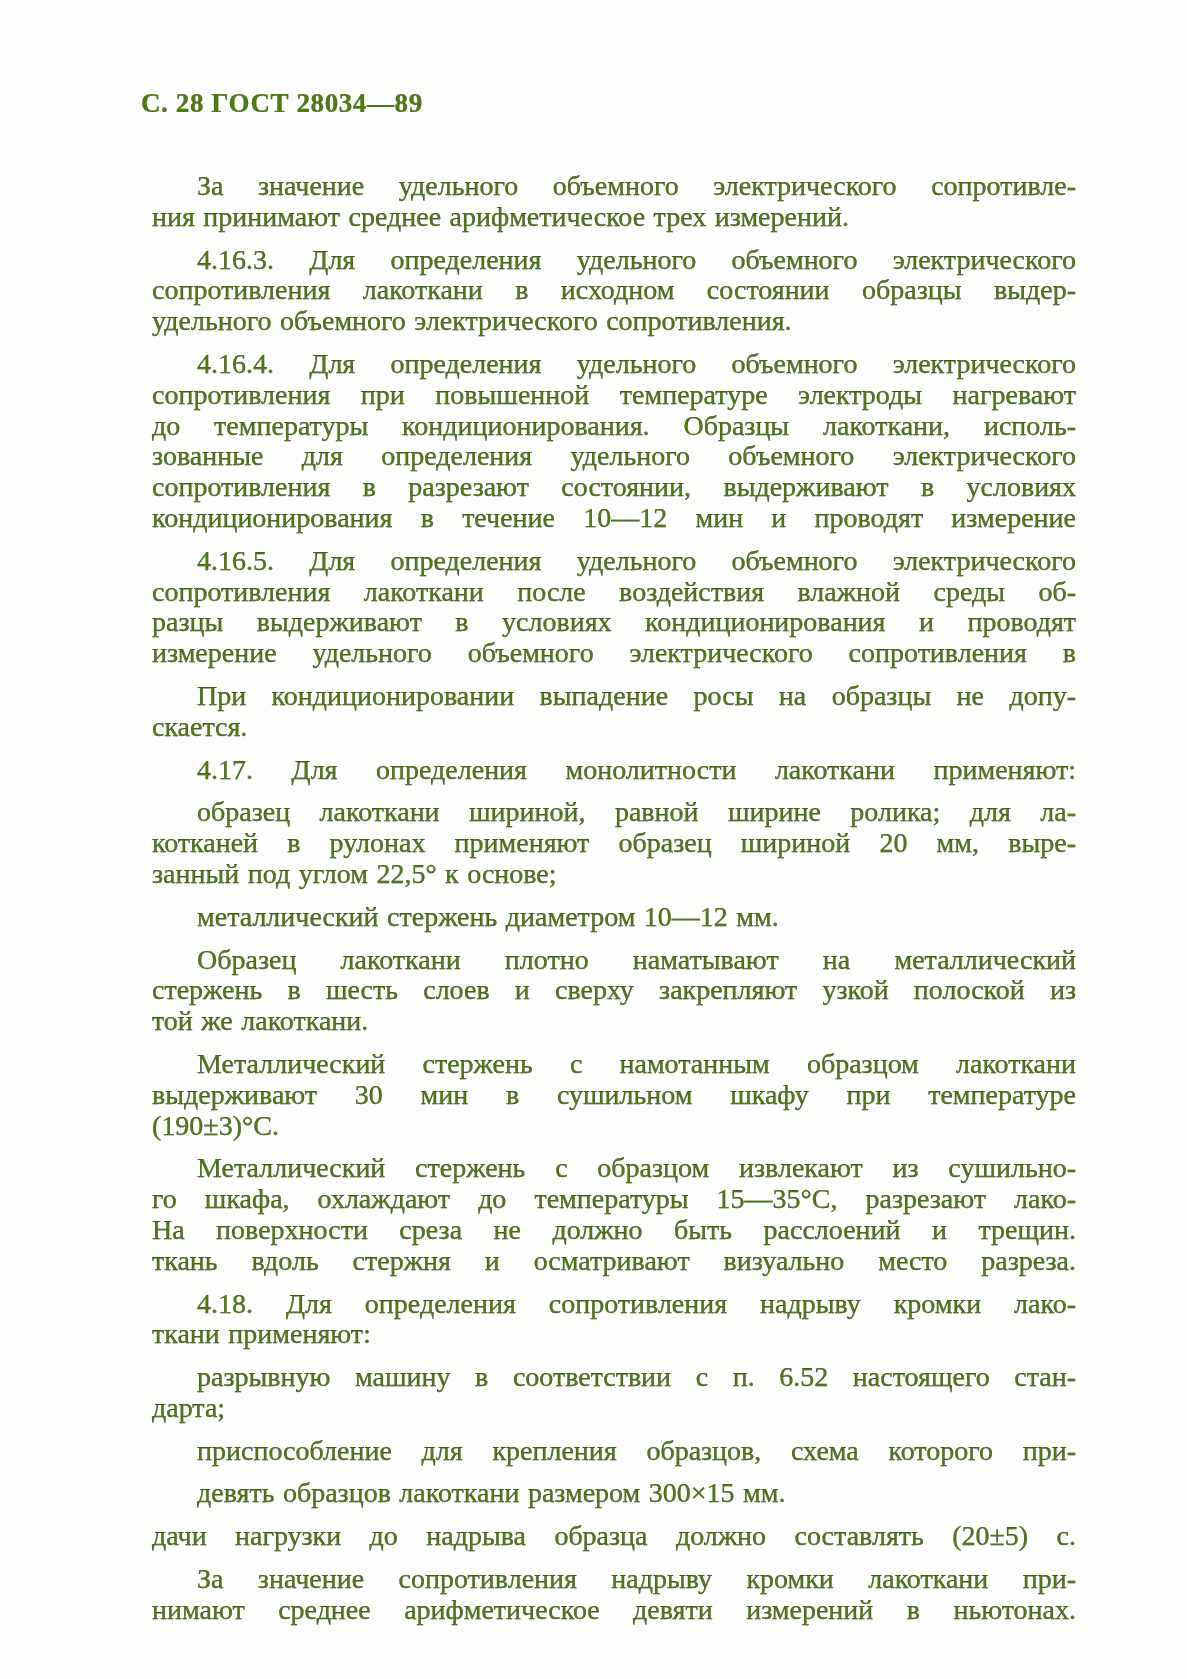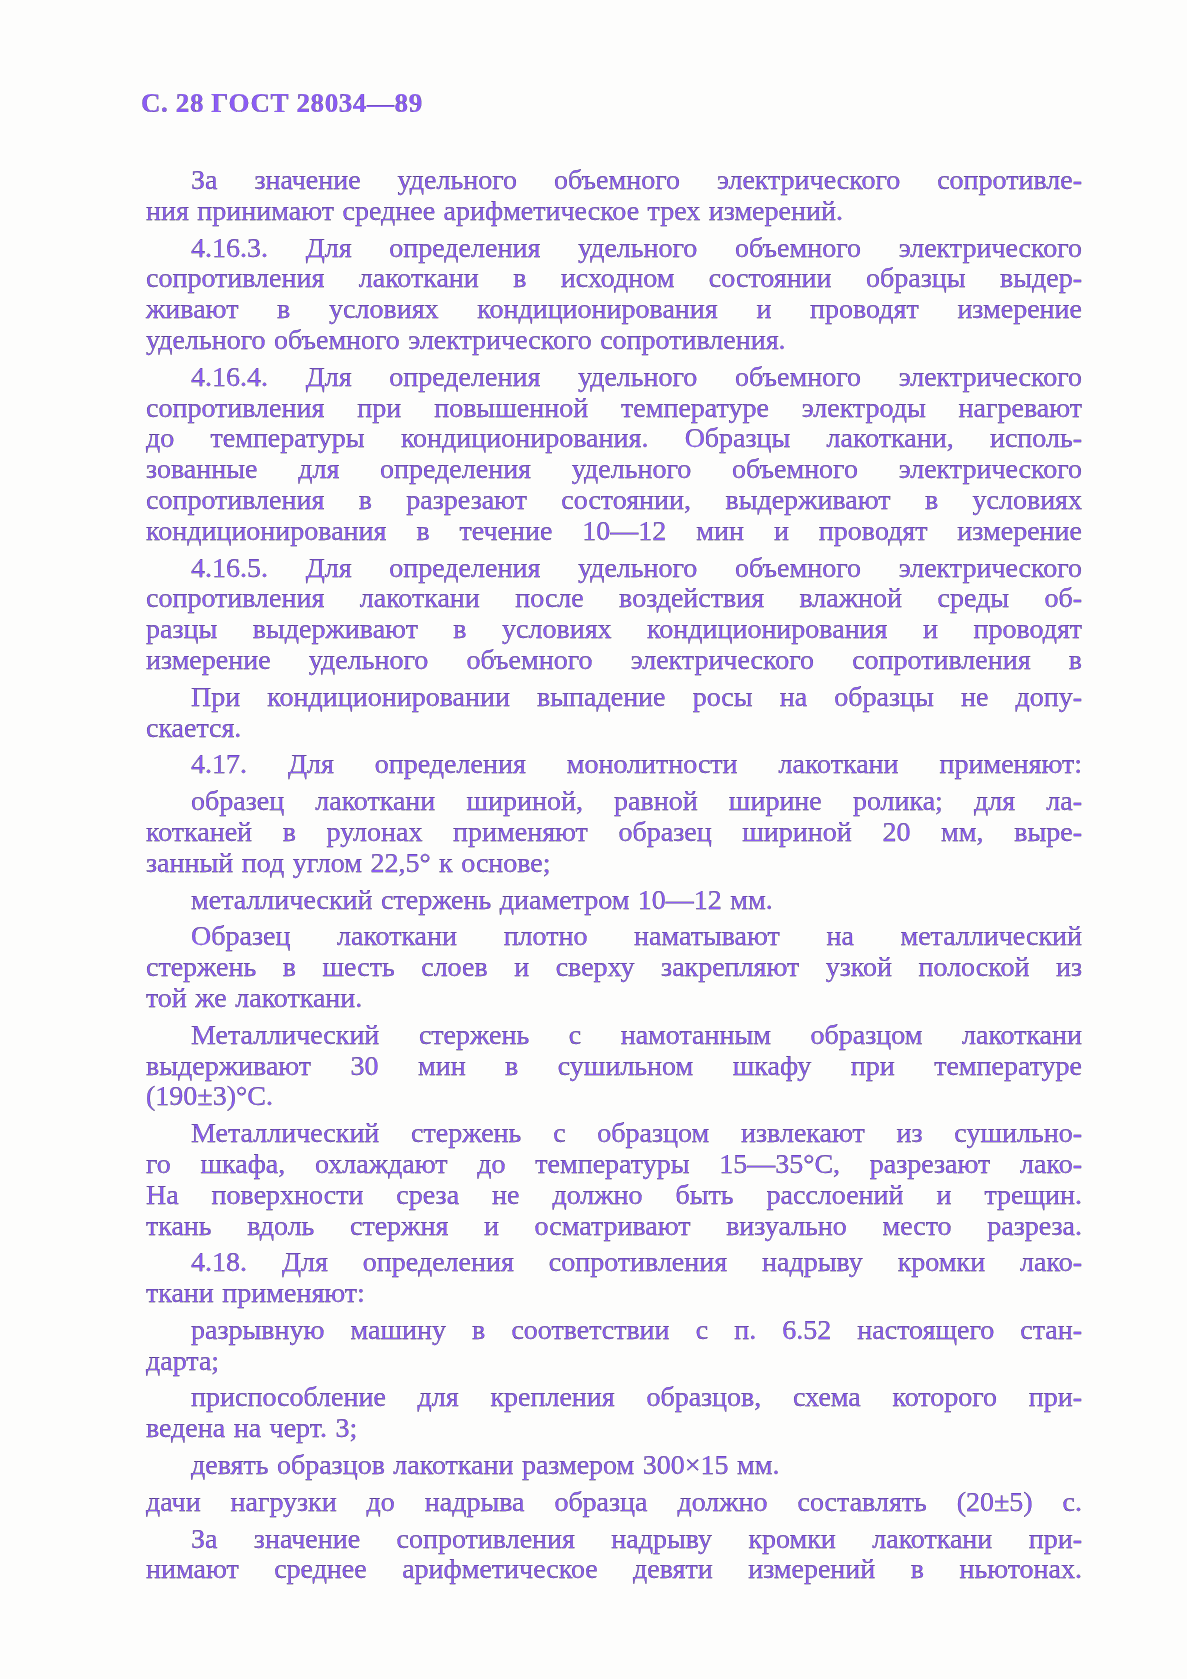--- a/index.html
+++ b/index.html
@@ -5,21 +5,21 @@
   html, body {
     margin: 0;
     padding: 0;
     background: #ffffff;
   }
   .page {
     position: relative;
     width: 1187px;
     height: 1679px;
     background: #fdfdfc;
-    color: #8b5cf6;
+    color: #4d7c0f;
     font-family: "Liberation Serif", "DejaVu Serif", serif;
     overflow: hidden;
   }
   .page-header {
     position: absolute;
     left: 141px;
     top: 88px;
     font-size: 27px;
     font-weight: bold;
     letter-spacing: 0.6px;
@@ -29,21 +29,21 @@
   .text-column {
     position: absolute;
     left: 140px;
     top: 159px;
     width: 948px;
     font-size: 28px;
     line-height: 30.8px;
     word-spacing: 1.5px;
     -webkit-text-stroke: 0.25px #1b1b1b;
   }
-  .para { margin: 6px; padding: 0; }
+  .para { margin: 12px; padding: 0; }
   .ln {
     text-align: justify;
     text-align-last: justify;
     white-space: normal;
   }
   .ln.first { text-indent: 45px; }
   .ln.end { text-align-last: left; }
 </style>
 </head>
 <body>
@@ -55,21 +55,20 @@
   <div class="text-column">
 
     <div class="para">
       <div class="ln first">За значение удельного объемного электрического сопротивле-</div>
       <div class="ln end">ния принимают среднее арифметическое трех измерений.</div>
     </div>
 
     <div class="para">
       <div class="ln first">4.16.3. Для определения удельного объемного электрического</div>
       <div class="ln">сопротивления лакоткани в исходном состоянии образцы выдер-</div>
-      <div class="ln">живают в условиях кондиционирования и проводят измерение</div>
       <div class="ln end">удельного объемного электрического сопротивления.</div>
     </div>
 
     <div class="para">
       <div class="ln first">4.16.4. Для определения удельного объемного электрического</div>
       <div class="ln">сопротивления при повышенной температуре электроды нагревают</div>
       <div class="ln">до температуры кондиционирования. Образцы лакоткани, исполь-</div>
       <div class="ln">зованные для определения удельного объемного электрического</div>
       <div class="ln">сопротивления в разрезают состоянии, выдерживают в условиях</div>
       <div class="ln">кондиционирования в течение 10—12 мин и проводят измерение</div>
@@ -125,21 +124,20 @@
       <div class="ln end">ткани применяют:</div>
     </div>
 
     <div class="para">
       <div class="ln first">разрывную машину в соответствии с п. 6.52 настоящего стан-</div>
       <div class="ln end">дарта;</div>
     </div>
 
     <div class="para">
       <div class="ln first">приспособление для крепления образцов, схема которого при-</div>
-      <div class="ln end">ведена на черт. 3;</div>
     </div>
 
     <div class="para">
       <div class="ln first end">девять образцов лакоткани размером 300×15 мм.</div>
     </div>
 
     <div class="para">
       <div class="ln">дачи нагрузки до надрыва образца должно составлять (20±5) с.</div>
     </div>
 

